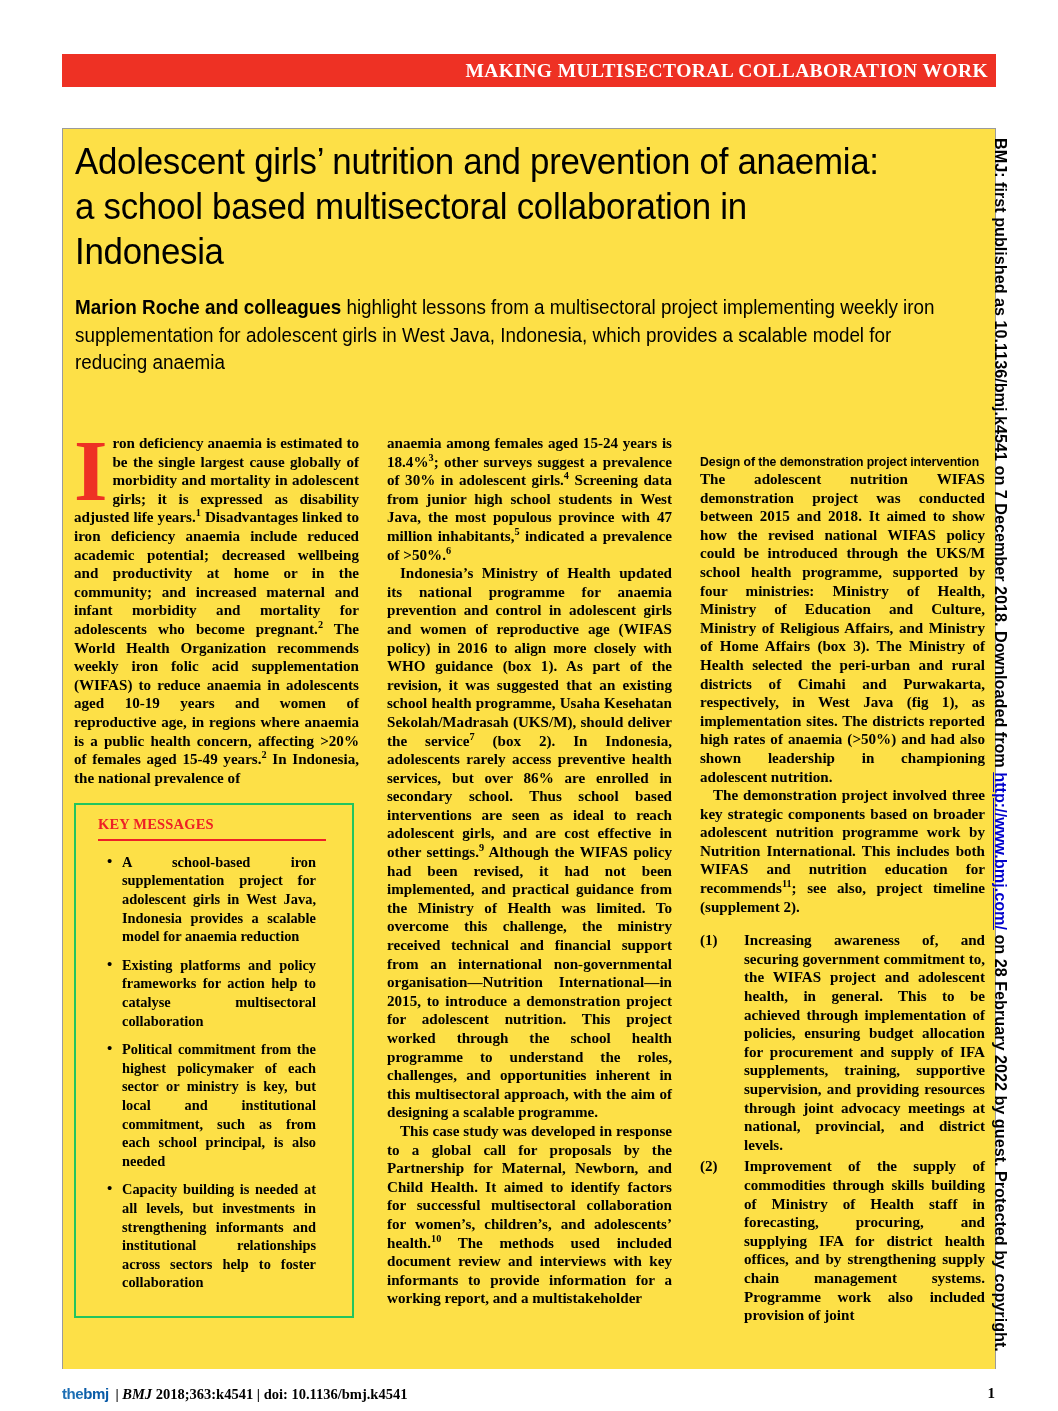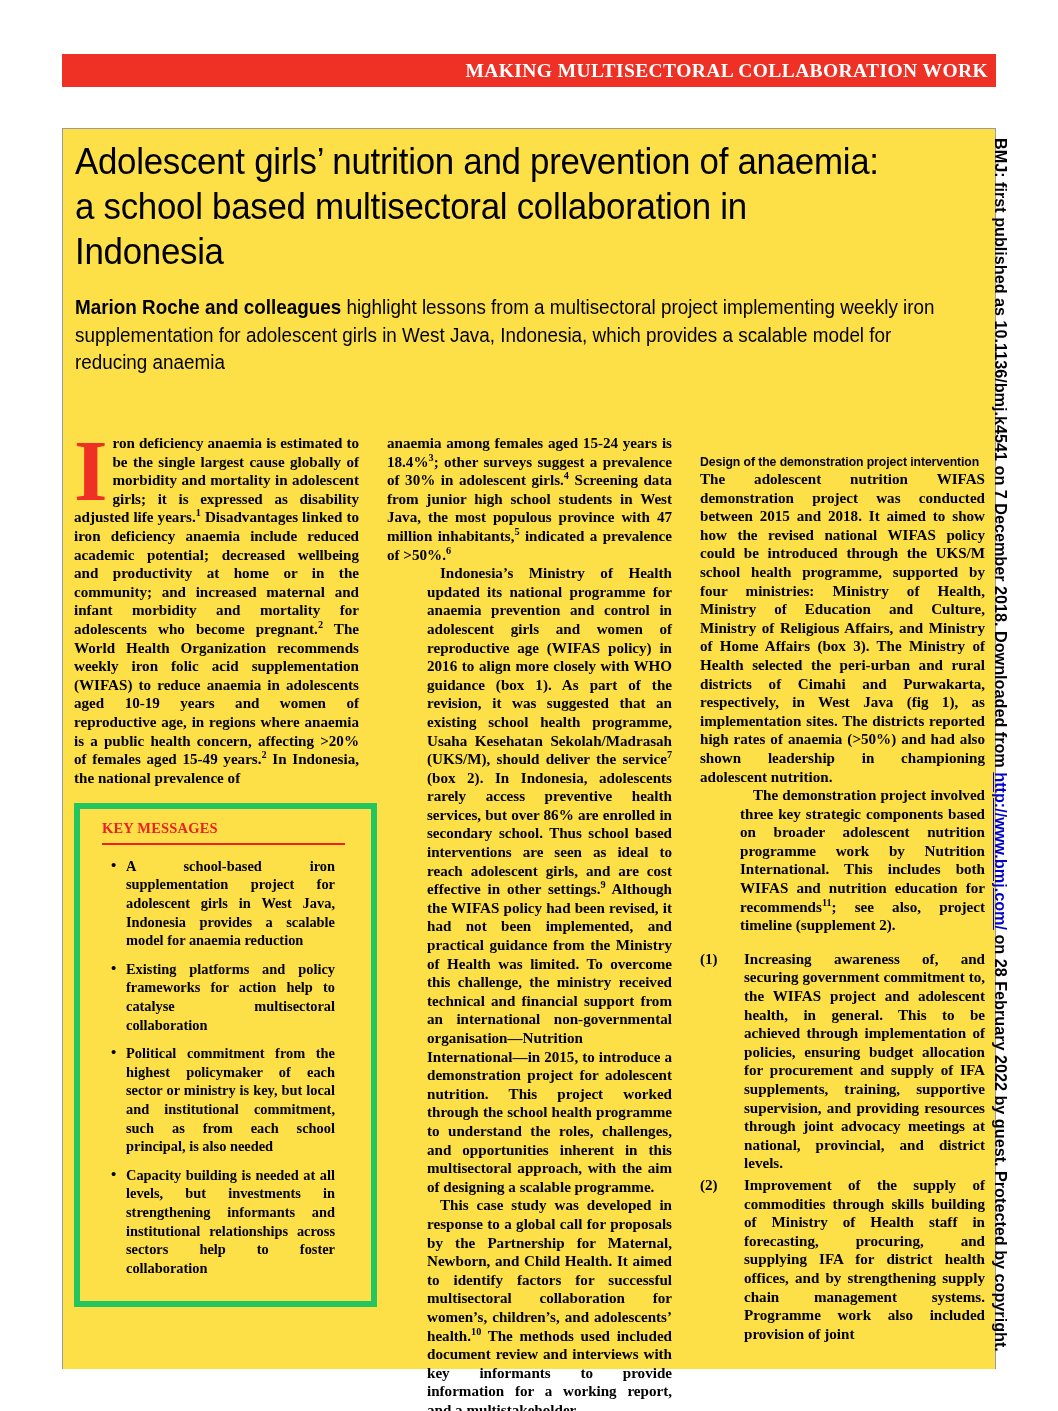--- a/index.html
+++ b/index.html
@@ -113,42 +113,42 @@
   .col1 { left: 0px; }
   .col2 { left: 313px; }
   .col3 { left: 626px; }
 
   .col p {
     margin: 0;
     text-align: justify;
     -webkit-hyphens: none;
     hyphens: none;
   }
-  .col p.indent { text-indent: 13px; margin-left: 40px; }
+  .col p.indent { text-indent: 13px; }
 
   
   .dropcap {
     float: left;
     font-family: "Liberation Serif", serif;
     font-weight: bold;
     color: #ee3124;
     font-size: 86px;
     line-height: 70px;
     margin: 2px 5px -4px 0;
   }
 
   sup { font-size: 0.68em; vertical-align: super; line-height: 0; }
 
   
   .keybox {
     margin-top: 16px;
-    border: 6px solid #22c55e;
+    border: 2px solid #22c55e;
     padding: 8px 24px 12px 10px;
     box-sizing: border-box;
-    width: 303px;
+    width: 280px;
   }
   .keybox h2 {
     margin: 2px 0 0 12px;
     font-family: "Liberation Serif", serif;
     font-weight: bold;
     color: #ee2026;
     font-size: 14.5px;
     letter-spacing: 0.2px;
     padding-bottom: 4px;
   }
@@ -318,14 +318,18 @@
         </ol>
       </div>
 
     </div>
   </div>
 
   <div class="vertical">
     <span>BMJ: first published as 10.1136/bmj.k4541 on 7 December 2018. Downloaded from </span><a href="#">http://www.bmj.com/</a><span> on 28 February 2022 by guest. Protected by copyright.</span>
   </div>
 
+  <div class="footer">
+    <span class="logo"><span>the</span><span class="bmj">bmj</span></span><span class="cite"> <span>|</span> <i>BMJ</i> <span>2018;363:k4541</span> <span>|</span> <span>doi: 10.1136/bmj.k4541</span></span>
+    <span class="pageno">1</span>
+  </div>
 
 </div>
 
 </body></html>

